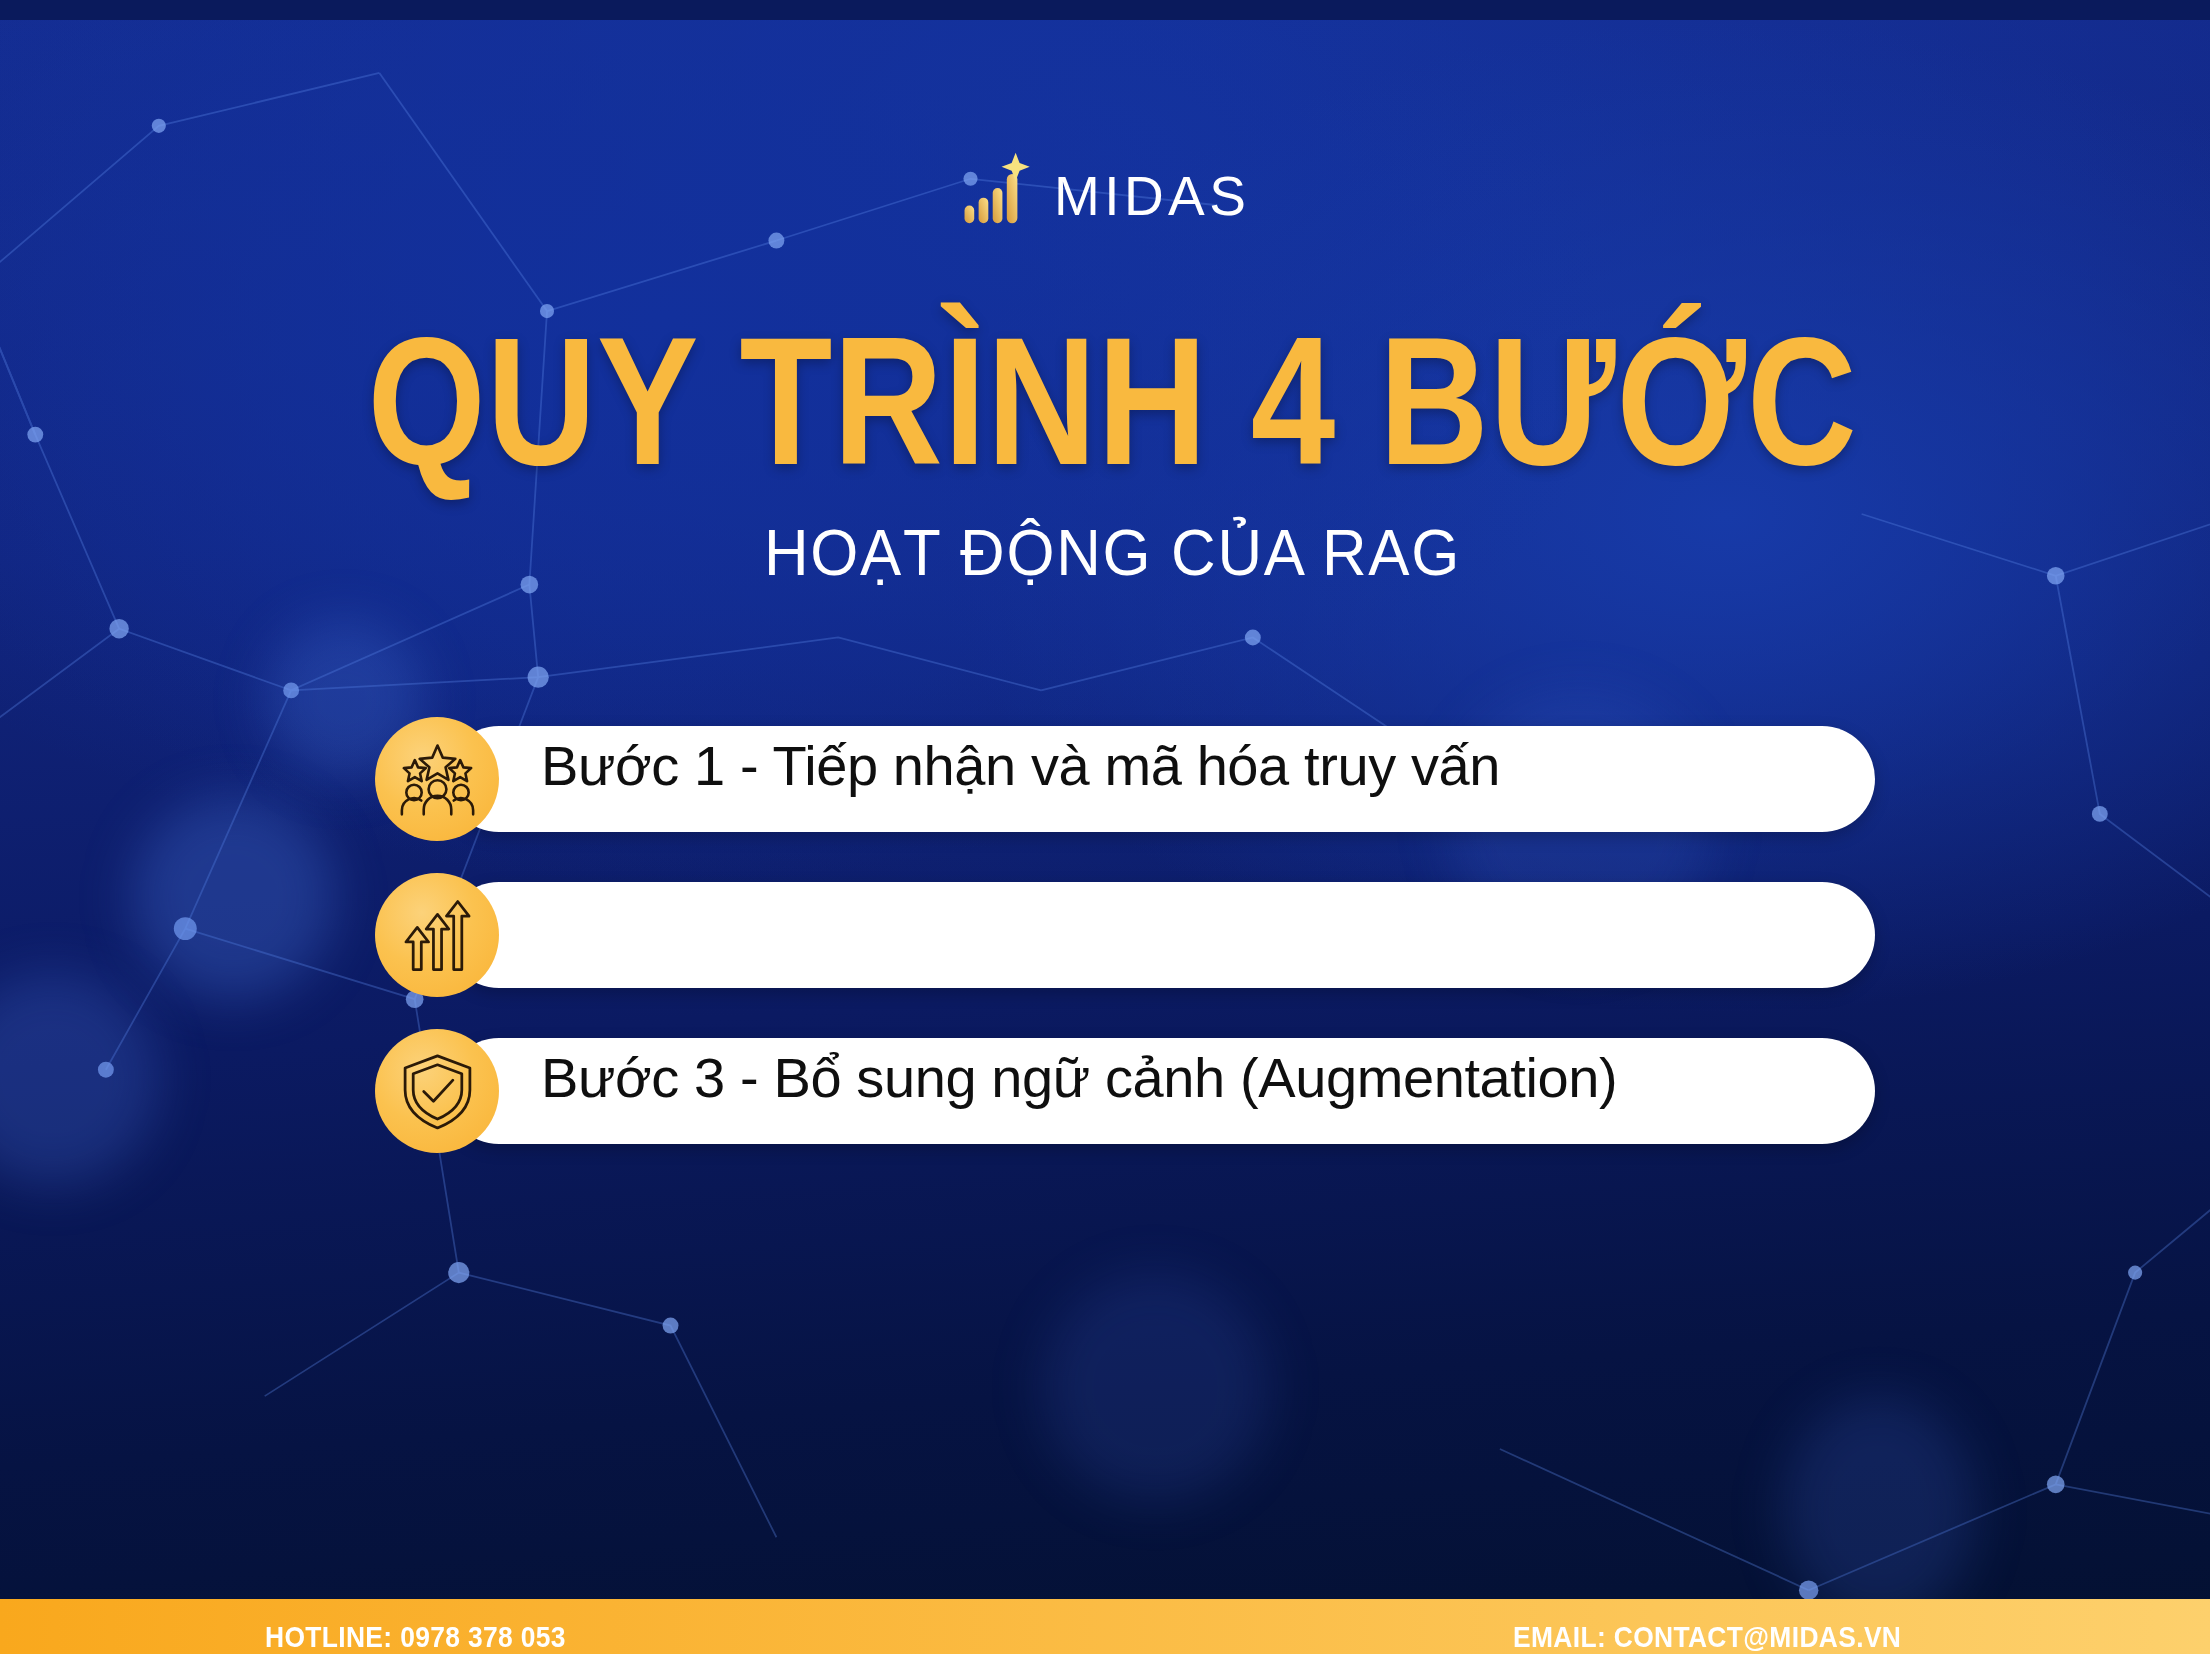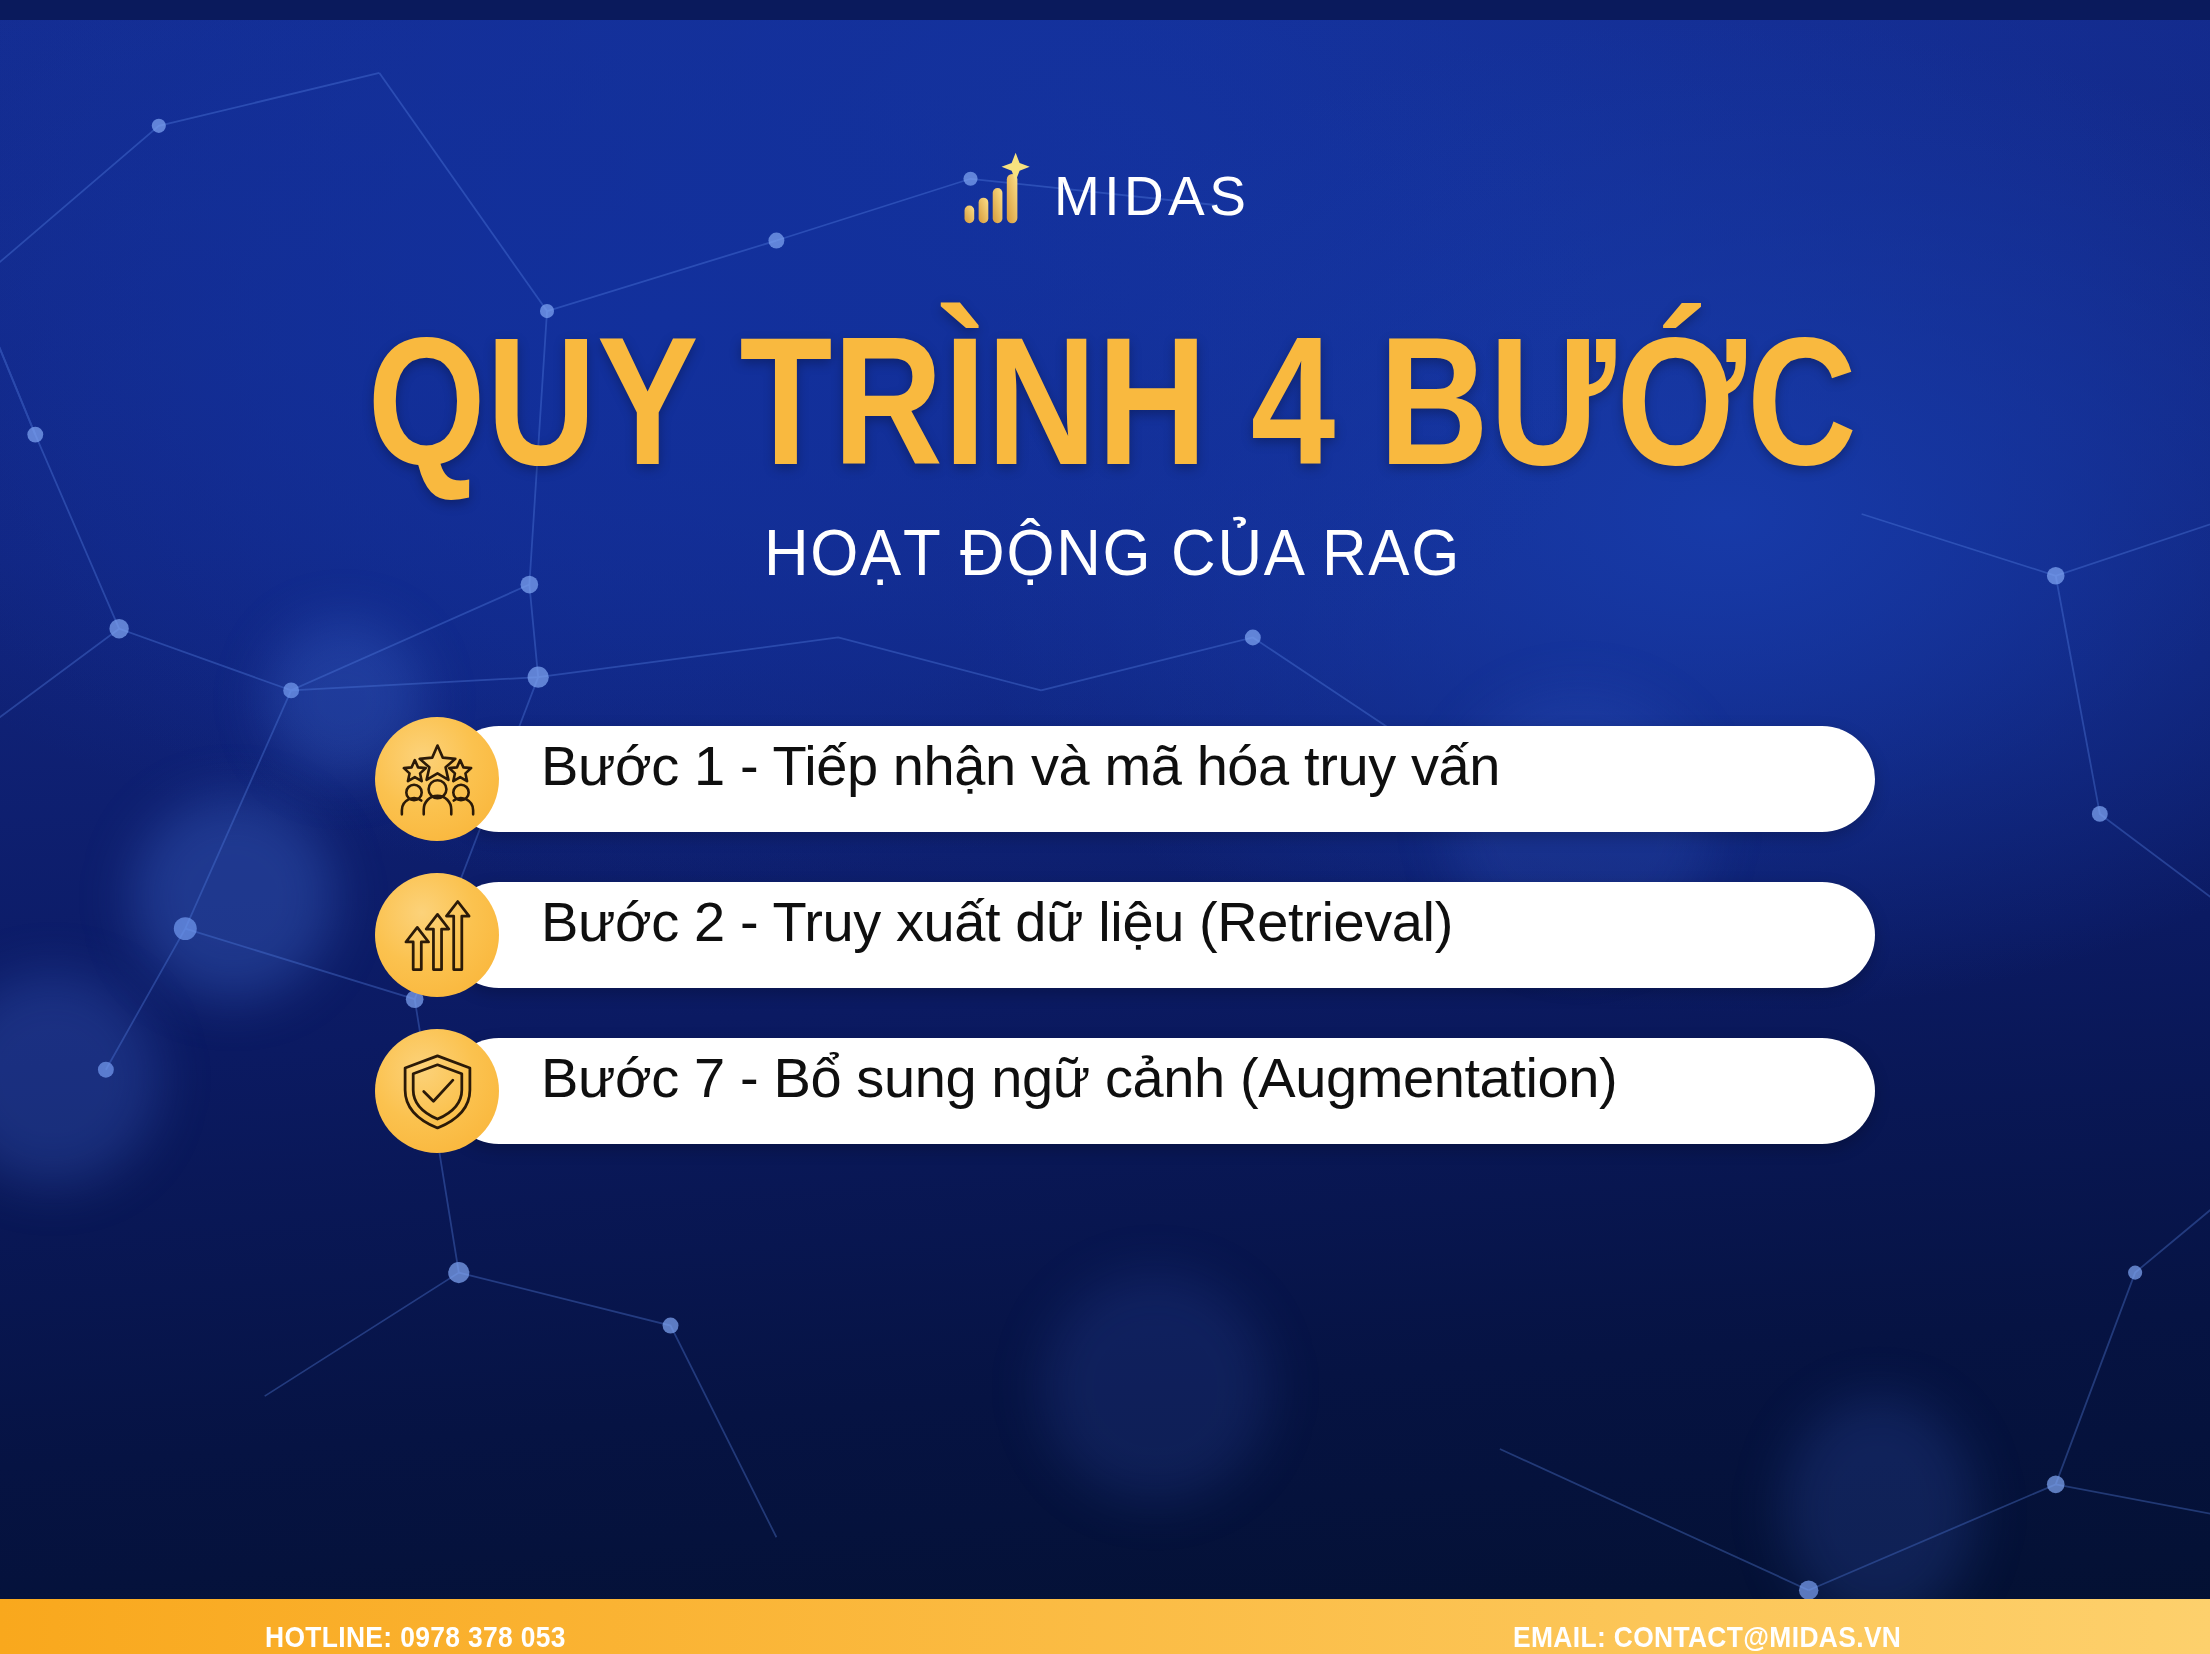--- a/index.html
+++ b/index.html
@@ -285,33 +285,32 @@
 
     <div class="step">
       <div class="step-bar"></div>
       <div class="step-icon">
         <svg viewBox="0 0 100 100" fill="none" stroke="#2b1a08" stroke-width="3.4" stroke-linejoin="round" stroke-linecap="round">
           <path d="M20 92 V58 H11 L25 40 L39 58 H30 V92 Z"></path>
           <path d="M45 92 V42 H36 L50 24 L64 42 H55 V92 Z"></path>
           <path d="M70 92 V26 H61 L75 8 L89 26 H80 V92 Z"></path>
         </svg>
       </div>
-      <div class="step-label">Bước 2 - Truy xuất dữ liệu (Retrieval)</div>
     </div>
 
     <div class="step">
       <div class="step-bar"></div>
       <div class="step-icon">
         <svg viewBox="0 0 100 100" fill="none" stroke="#2b1a08" stroke-width="3.4" stroke-linejoin="round" stroke-linecap="round">
           <path d="M50 6 L90 21 V48 C90 71 72 86 50 95 C28 86 10 71 10 48 V21 Z"></path>
           <path d="M50 17 L80 28 V48 C80 65 66 77 50 84 C34 77 20 65 20 48 V28 Z"></path>
           <path d="M33 50 L45 62 L69 36"></path>
         </svg>
       </div>
-      <div class="step-label">Bước 7 - Bổ sung ngữ cảnh (Augmentation)</div>
+      <div class="step-label">Bước 3 - Bổ sung ngữ cảnh (Augmentation)</div>
     </div>
 
 
   </div>
 
   <div class="footer" style="background: linear-gradient(90deg, rgb(249, 168, 29) 0%, rgb(253, 208, 108) 100%);">
     <span class="footer-hotline">HOTLINE: 0978 378 053</span>
     <span class="footer-email">EMAIL: CONTACT@MIDAS.VN</span>
   </div>
 

